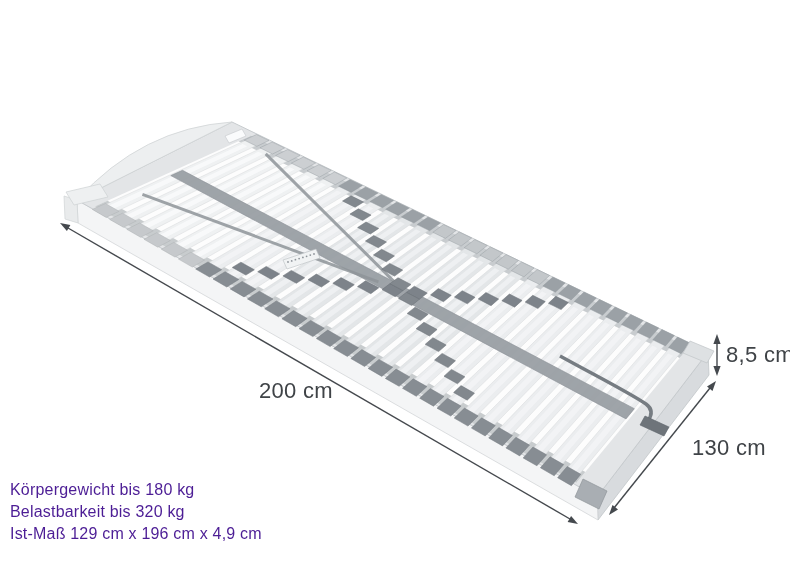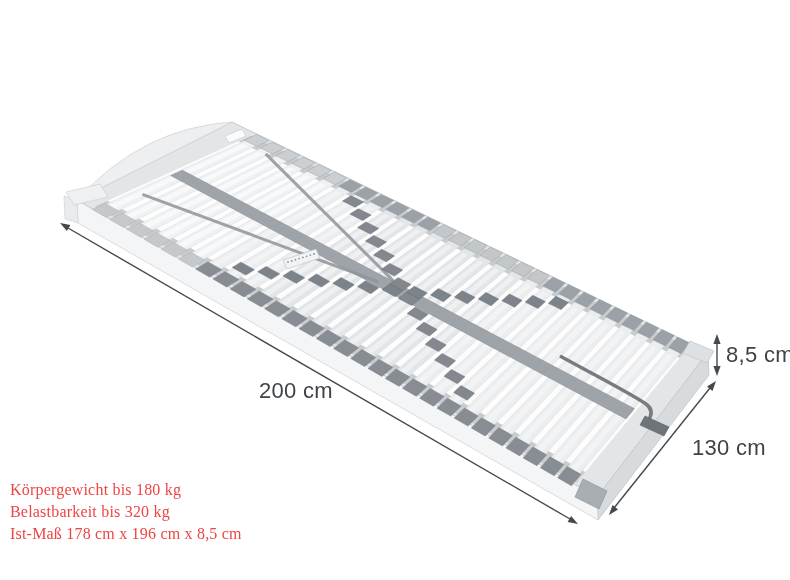--- a/index.html
+++ b/index.html
@@ -9,21 +9,21 @@
   }
   .canvas svg{position:absolute;left:0;top:0;}
   .dim line{stroke:#45494e;stroke-width:1.4;}
   .dim polygon{fill:#45494e;stroke:none;}
   .dim text{
     fill:#3f4347;font-size:22px;letter-spacing:.3px;
     font-family:"Liberation Sans",sans-serif;
   }
   .specs{
     position:absolute;left:10px;top:479px;
-    color:#ef4444;font-size:16px;line-height:22px;letter-spacing:.2px;font-family:Liberation Serif, serif;
+    color:#4c1d95;font-size:16px;line-height:22px;letter-spacing:.2px;
   }
   .spec-line{white-space:nowrap;}
 </style>
 </head>
 <body>
 
 <div class="canvas">
 
   <svg width="790" height="580" viewBox="0 0 790 580">
 
@@ -218,16 +218,16 @@
         <polygon points="717,376 713.4,366 720.6,366"></polygon>
         <text x="726" y="362" text-anchor="start">8,5 cm</text>
       </g>
 
     </g>
   </svg>
 
   <div class="specs">
     <div class="spec-line">Körpergewicht bis 180 kg</div>
     <div class="spec-line">Belastbarkeit bis 320 kg</div>
-    <div class="spec-line">Ist-Maß 178 cm x 196 cm x 8,5 cm</div>
+    <div class="spec-line">Ist-Maß 129 cm x 196 cm x 4,9 cm</div>
   </div>
 
 </div>
 
 </body></html>

